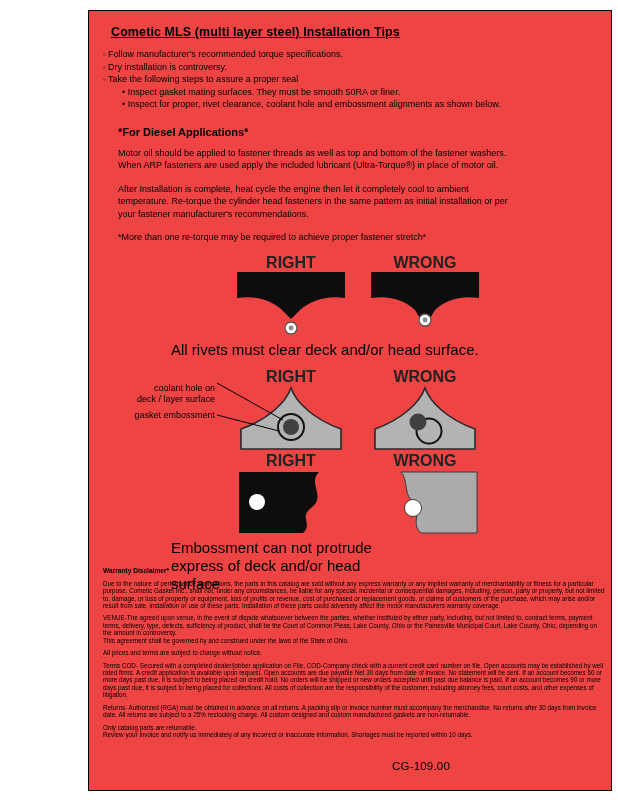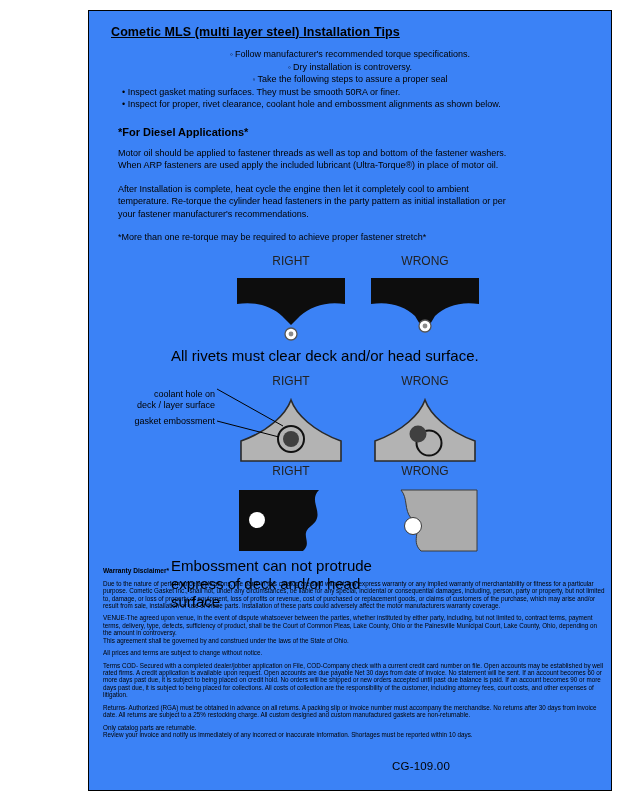--- a/index.html
+++ b/index.html
@@ -7,40 +7,40 @@
   body {
     width:618px; height:800px; position:relative;
     font-family:"Liberation Sans", sans-serif; color:#000;
     overflow:hidden;
   }
   .frame {
     position:relative; margin:10px 0 0 88px;
     width:524px; height:781px;
     border:1px solid #000;
     padding:12px 14px;
-    background:#3b82f6;
+    background:#ef4444;
   }
   .title {
     font-size:12.5px; font-weight:bold; text-decoration:underline;
     margin:2px 0 9px 8px; letter-spacing:0.1px;
   }
   .bullets { font-size:9px; line-height:1.4; }
-  .b1 { padding-left:10px; text-indent:-10px;text-align:center; }
+  .b1 { padding-left:10px; text-indent:-10px; }
   .b1::before { content:"◦ "; font-size:8px; }
   .b2 { padding-left:28px; text-indent:-9px; }
   .b2::before { content:"• "; }
   .diesel { margin:15px 0 0 15px; font-size:9px; }
   .diesel-heading { font-size:11px; font-weight:bold; margin-bottom:9px; }
   .diesel p { max-width:398px; line-height:1.38; margin-bottom:11px; }
   .note { margin-top:2px; }
 
   .figures { margin-top:4px; }
   .fig-block { position:relative; }
   .fig-headers { margin-left:134px; display:flex; gap:26px; }
-  .fig-head { width:108px; text-align:center; font-size:12px; color:#222; padding-bottom:10px; }
+  .fig-head { width:108px; text-align:center; font-size:16px; color:#222; padding-bottom:0;font-weight:bold; }
   .fig-pair { margin-left:134px; display:flex; gap:26px; }
   svg.fig { width:108px; height:66px; display:block; }
   .fig-caption { margin:3px 0 9px 68px; font-size:15px; line-height:1.2; }
   .fig-caption.narrow { max-width:242px; }
 
   .annotation { position:absolute; width:112px; text-align:right; font-size:9px; line-height:1.18; }
   .ann-coolant { top:15px; left:0; }
   .ann-emboss { top:42px; left:0; }
   .ann-overlay { position:absolute; left:0; top:0; width:494px; height:84px; pointer-events:none; }
 
@@ -62,21 +62,21 @@
     <div class="b1">Follow manufacturer's recommended torque specifications.</div>
     <div class="b1">Dry installation is controversy.</div>
     <div class="b1">Take the following steps to assure a proper seal</div>
     <div class="b2">Inspect gasket mating surfaces.  They must be smooth 50RA or finer.</div>
     <div class="b2">Inspect for proper, rivet clearance, coolant hole and embossment alignments as shown below.</div>
   </div>
 
   <div class="diesel">
     <div class="diesel-heading">*For Diesel Applications*</div>
     <p>Motor oil should be applied to fastener threads as well as top and bottom of the fastener washers. When ARP fasteners are used apply the included lubricant (Ultra-Torque®) in place of motor oil.</p>
-    <p>After Installation is complete, heat cycle the engine then let it completely cool to ambient temperature. Re-torque the cylinder head fasteners in the party pattern as initial installation or per your fastener manufacturer's recommendations.</p>
+    <p>After Installation is complete, heat cycle the engine then let it completely cool to ambient temperature. Re-torque the cylinder head fasteners in the same pattern as initial installation or per your fastener manufacturer's recommendations.</p>
     <p class="note">*More than one re-torque may be required to achieve proper fastener stretch*</p>
   </div>
 
   <div class="figures">
 
     <div class="fig-block">
       <div class="fig-headers">
         <div class="fig-head">RIGHT</div>
         <div class="fig-head">WRONG</div>
       </div>

